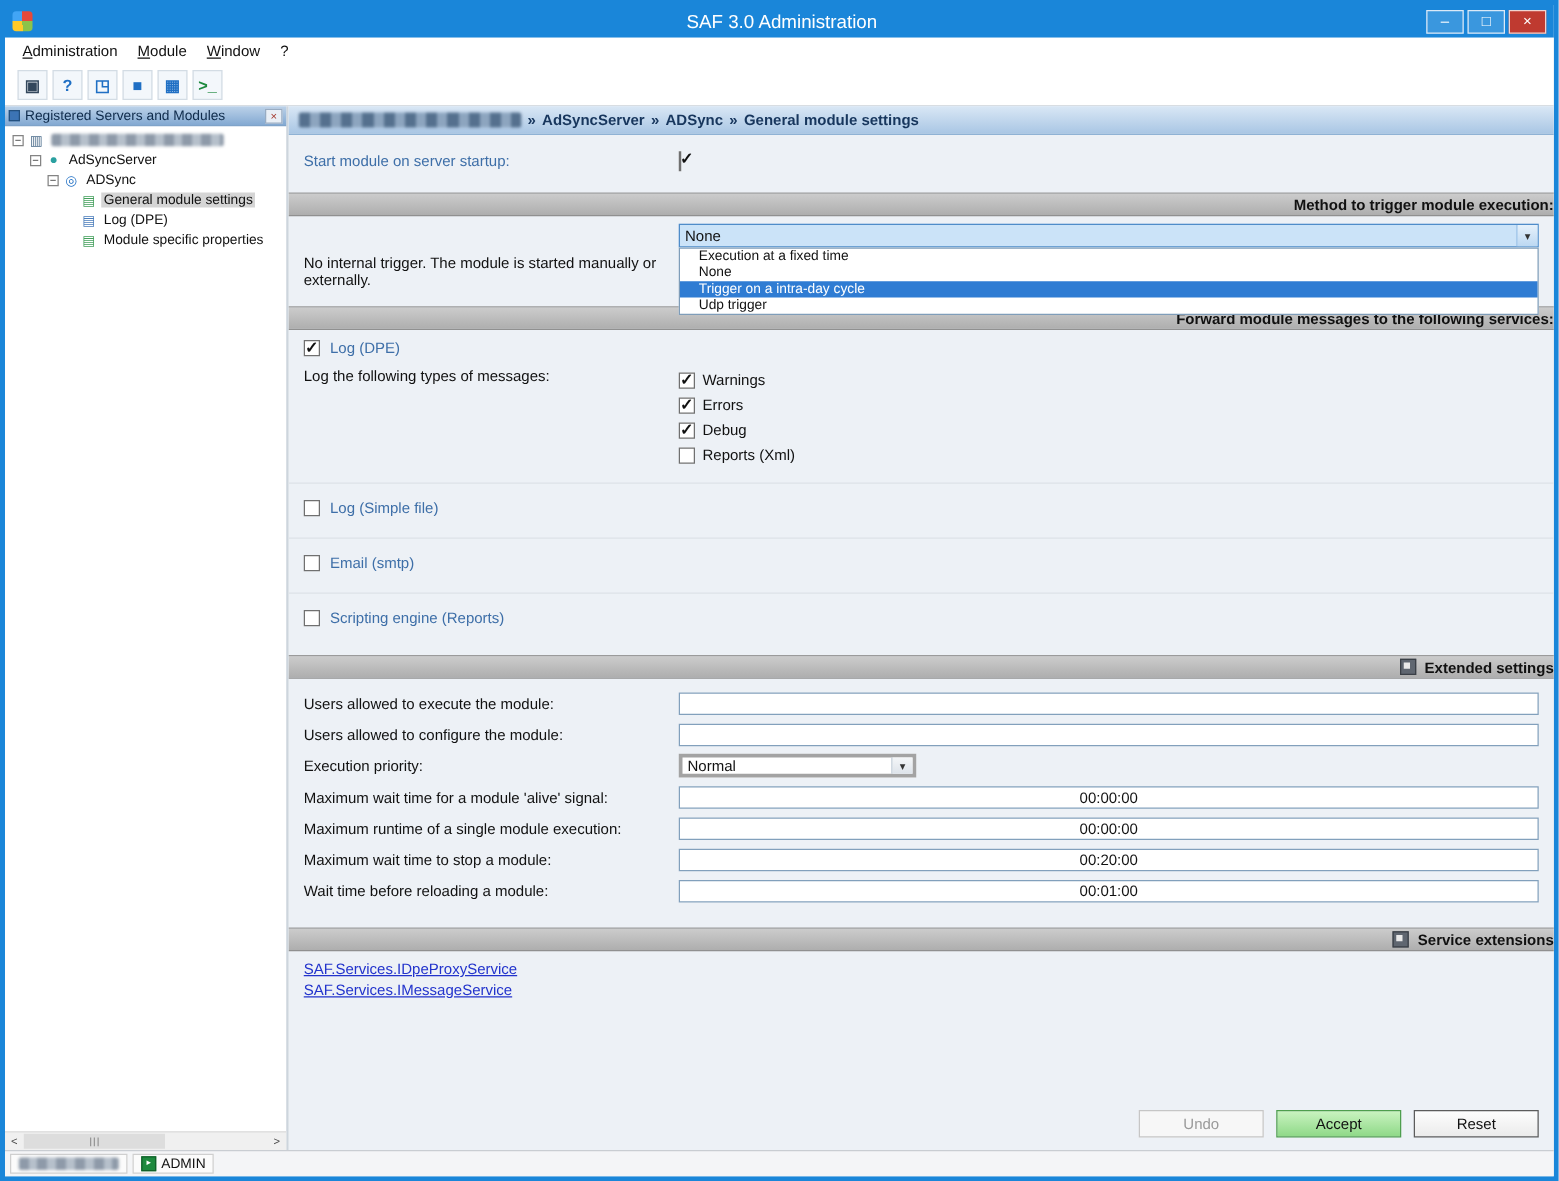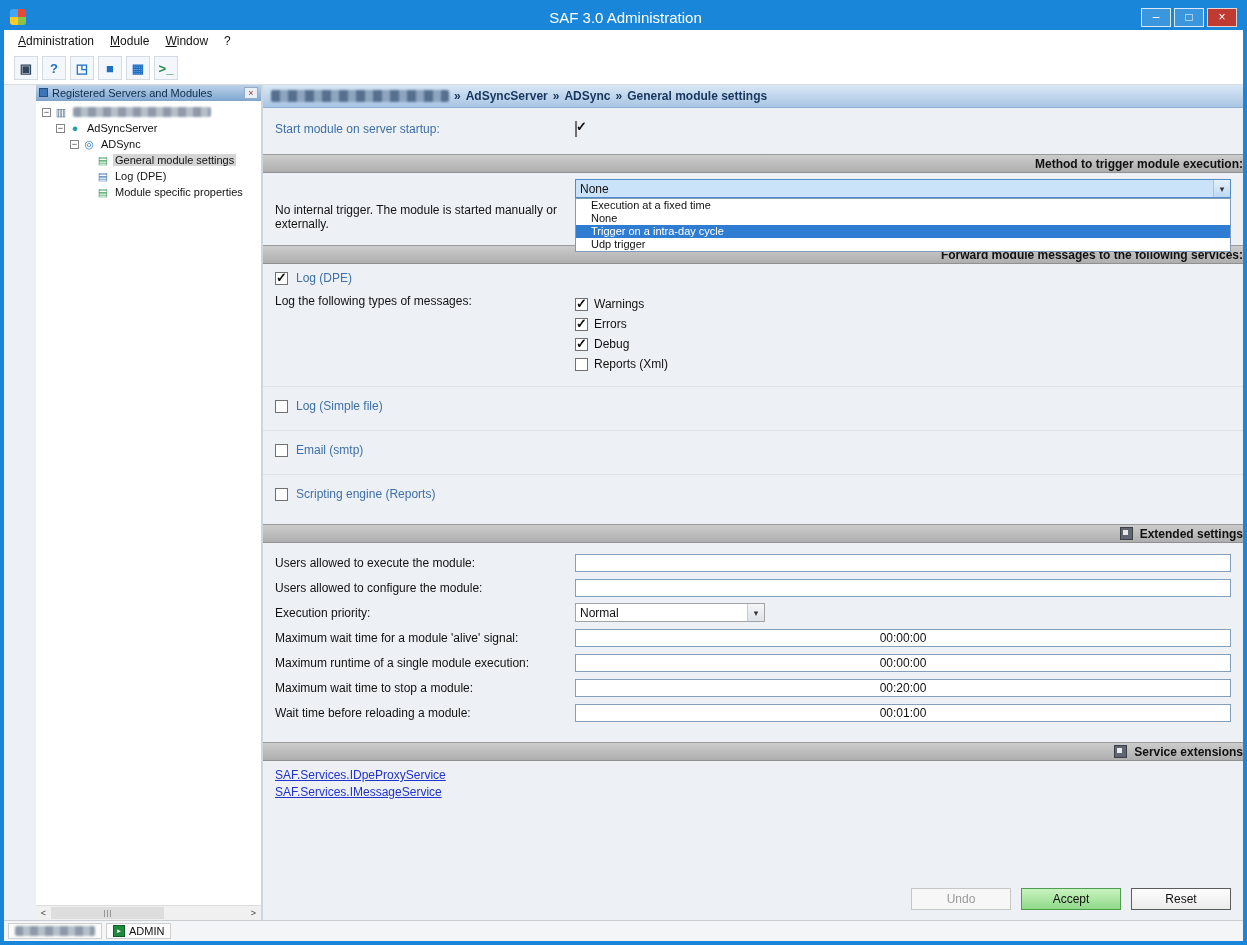--- a/index.html
+++ b/index.html
@@ -21,21 +21,21 @@
   .win-btn.close { background:#bf3a30; border-color:#f0d4d0; }
 
   
   .menubar { height:22px; background:#fff; display:flex; align-items:center; padding-left:6px; flex:none; }
   .menu-item { display:inline-block; padding:3px 8px; }
   .menu-item::first-letter { text-decoration:underline; }
   .toolbar { height:33px; background:#fff; border-bottom:1px solid #d8dde2; display:flex; align-items:center; gap:4px; padding-left:10px; flex:none; }
   .tool-icon { width:24px; height:24px; border:1px solid #d3dce4; background:#f3f7fb; display:flex; align-items:center; justify-content:center; font-weight:bold; font-size:13px; }
 
   
-  .app-body { flex:1; display:flex; min-height:0;margin-left:32px; }
+  .app-body { flex:1; display:flex; min-height:0; }
 
   
   .sidebar { width:227px; flex:none; background:#fff; border-right:2px solid #cdd5dd; display:flex; flex-direction:column; }
   .sidebar-header { height:16px; flex:none; background:linear-gradient(180deg,#bcd2e9,#83a9d2); border-bottom:1px solid #7fa3c9;
     display:flex; align-items:center; font-size:11px; color:#0e2a4a; padding:0 3px; }
   .panel-icon { width:9px; height:9px; background:#3c74b5; border:1px solid #23507f; margin-right:4px; flex:none; }
   .sidebar-close { margin-left:auto; width:14px; height:12px; background:#e9eff6; border:1px solid #98accl; border:1px solid #98acc3;
     color:#a23327; font-size:9px; line-height:10px; text-align:center; }
   .tree { flex:1; overflow:hidden; padding-top:3px; font-size:11px; }
   .tree-row { display:flex; align-items:center; height:16px; white-space:nowrap; }
@@ -94,21 +94,21 @@
   .logtypes { align-items:flex-start; padding-top:4px; }
   .cb-row { display:flex; align-items:center; height:20px; }
   .cb-label { margin-left:6px; }
   .cb { width:13px; height:13px; flex:none; border:1px solid #707070; background:#fff; position:relative; }
   .cb.checked::after { content:"\2713"; position:absolute; left:0; top:-3px; font-size:13px; font-weight:bold; color:#101010; }
 
   .fields { margin-top:8px; }
   .field-row { height:23px; display:flex; align-items:center; padding:0 12px; margin-top:2px; }
   .textbox { flex:1; height:18px; border:1px solid #82a0bc; background:#fff; display:flex; align-items:center; padding:0 4px; }
   .textbox.center { justify-content:center; }
-  .selectbox { width:190px; flex:none; height:19px; border:1px solid #a3a3a3; background:#fff; display:flex; align-items:center; }
+  .selectbox { width:190px; flex:none; height:19px; border:3px solid #a3a3a3; background:#fff; display:flex; align-items:center; }
   .selectbox .val { flex:1; padding-left:4px; }
   .selectbox .combo-arrow { background:linear-gradient(180deg,#f4f6f8,#dde3ea); border-left:1px solid #c2cdd8; }
 
   .links { padding:6px 12px 0; }
   .link { display:block; width:max-content; color:#2233cc; text-decoration:underline; line-height:17px; cursor:pointer; }
 
   .buttons { position:absolute; right:12px; bottom:10px; display:flex; gap:10px; }
   .btn { width:100px; height:22px; display:flex; align-items:center; justify-content:center;
     border:1px solid #8a8a8a; background:linear-gradient(180deg,#fdfdfd,#ebebeb); }
   .btn.disabled { color:#9a9a9a; border-color:#c6c6c6; background:#f7f7f7; }

